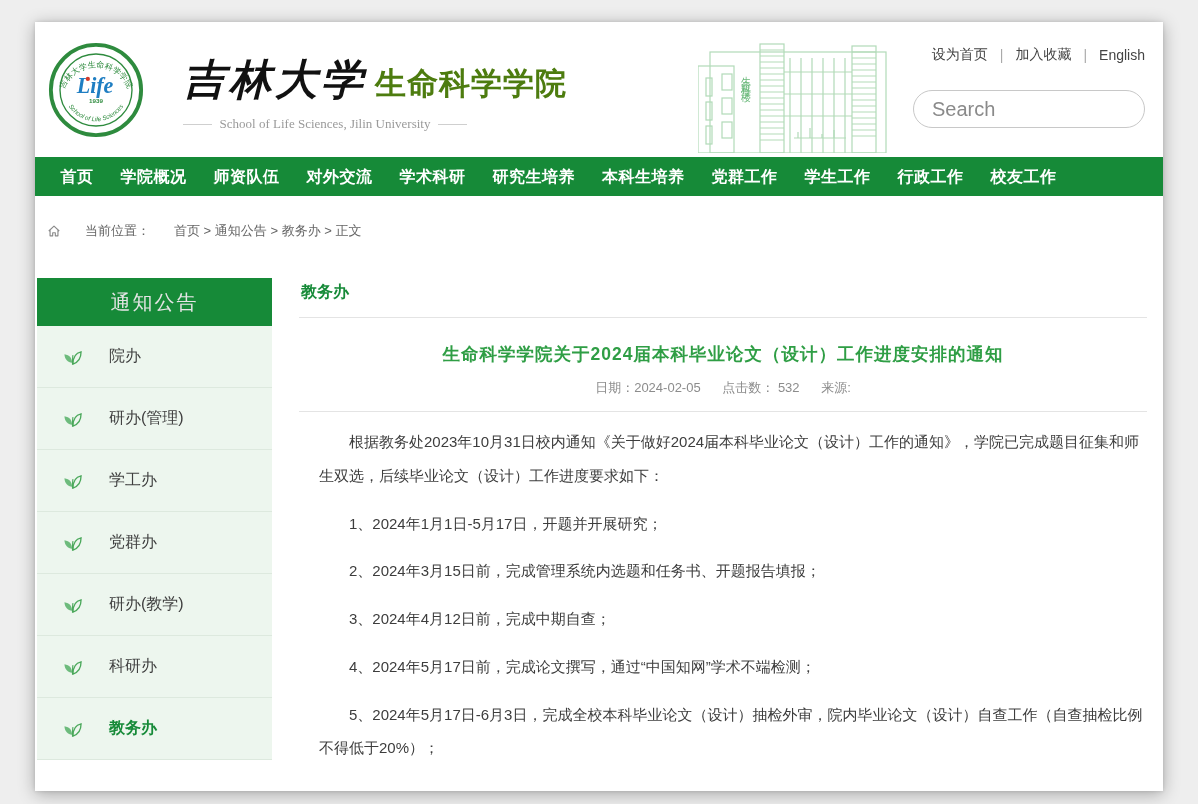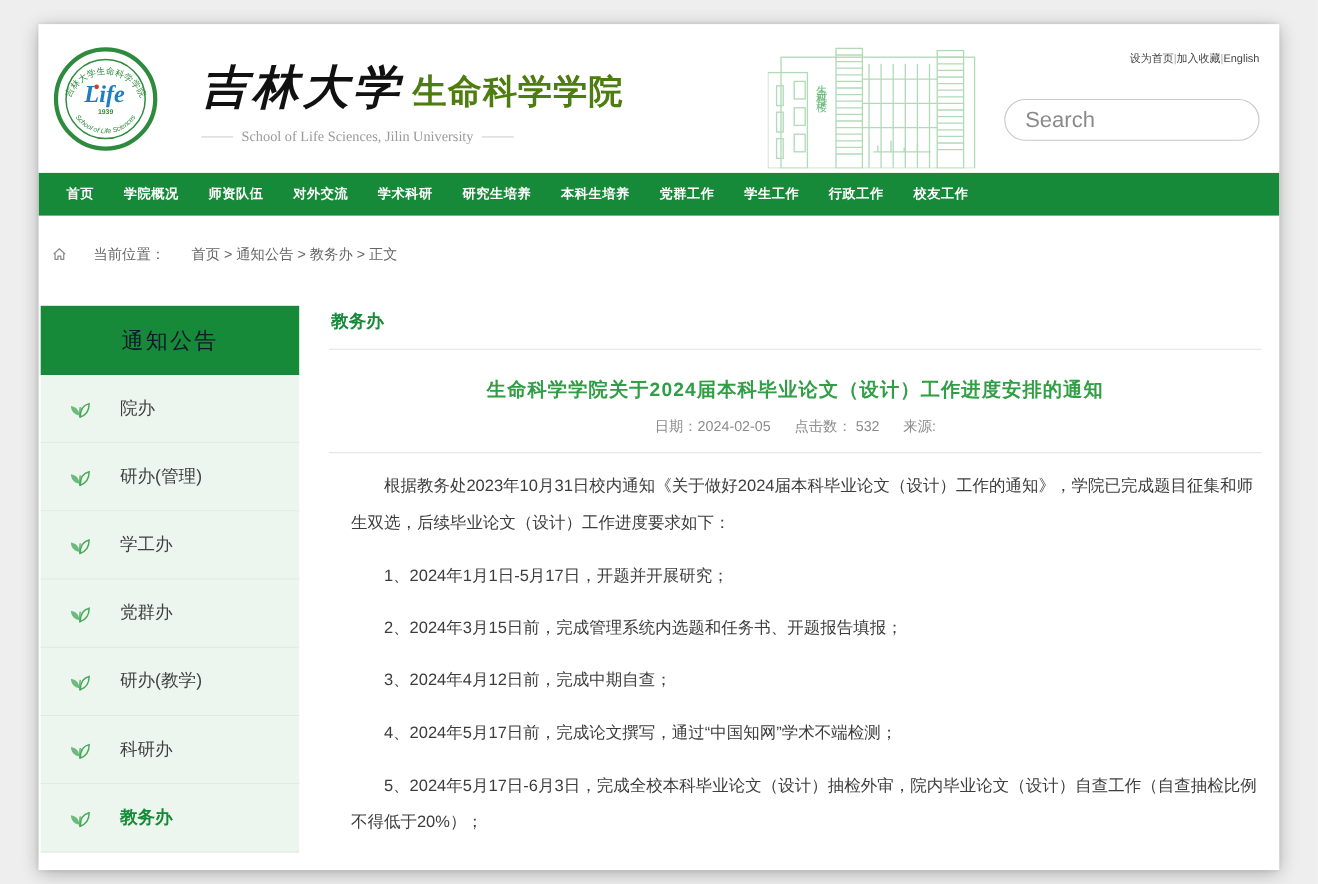--- a/index.html
+++ b/index.html
@@ -24,52 +24,52 @@
     font-size:42px; font-weight:bold; color:#111; letter-spacing:4px; font-style:italic;
   }
   .site-title { font-size:31px; color:#4d7c0f; font-weight:600; letter-spacing:1px; }
   .subtitle-row { display:flex; align-items:center; margin-top:8px; width:284px; }
   .subtitle-rule { flex:1; height:1px; background:#cfcfcf; }
   .site-subtitle {
     font-family:"Liberation Serif","DejaVu Serif",serif;
     font-size:13px; color:#9a9a9a; padding:0 8px; white-space:nowrap;
   }
   .building-svg { position:absolute; left:663px; top:16px; width:198px; height:115px; opacity:.9; }
-  .quick-links { position:absolute; top:24px; right:18px; font-size:10px; color:#444; display:flex; align-items:center; gap:0; }
+  .quick-links { position:absolute; top:24px; right:18px; font-size:14px; color:#444; display:flex; align-items:center; gap:12px; }
   .quick-links .sep { color:#aaa; }
   .quick-links a { color:#444; text-decoration:none; cursor:pointer; }
   .search-box {
     position:absolute; top:68px; right:18px; width:232px; height:38px;
     border:1px solid #c8c8c8; border-radius:19px; background:#fff;
     display:flex; align-items:center; padding:0 14px 0 18px;
   }
   .search-box input {
     flex:1; border:none; outline:none; font-size:20px; color:#666; background:transparent;
     font-family:"Liberation Sans",sans-serif;
   }
   .search-box input::placeholder { color:#8a8a8a; }
   .search-icon-svg { width:20px; height:20px; cursor:pointer; }
   
   .navbar {
     height:39px; background:#168a38; display:flex; align-items:center; padding:0 12px;
   }
   .nav-item {
-    color:#fff; font-size:12px; font-weight:600; padding:0 13.5px; line-height:39px;
+    color:#fff; font-size:16px; font-weight:600; padding:0 13.5px; line-height:39px;
     cursor:pointer; white-space:nowrap; letter-spacing:.5px;
   }
   
   .breadcrumb {
     margin:26px 0 0 12px; font-size:13px; color:#666;
     display:flex; align-items:center; gap:24px;
   }
   .home-icon-svg { width:14px; height:14px; }
   
   .sidebar { position:absolute; left:2px; top:256px; width:235px; }
   .sidebar-header {
-    height:63px; background:#168a38; color:#0f172a; font-size:20px; letter-spacing:2px;
+    height:48px; background:#168a38; color:#e5e5e5; font-size:20px; letter-spacing:2px;
     display:flex; align-items:center; justify-content:center; font-weight:500;
   }
   .sidebar-item {
     height:62px; background:#edf6ee; border-bottom:1px solid #dde9de;
     display:flex; align-items:center; gap:27px; padding-left:26px;
     font-size:16px; color:#3f3f3f; cursor:pointer;
   }
   .sidebar-item.active .sidebar-label { color:#168a38; font-weight:bold; }
   .leaf-icon-svg { width:19px; height:19px; flex:0 0 auto; }
   .content { position:absolute; left:264px; top:256px; width:848px; }

